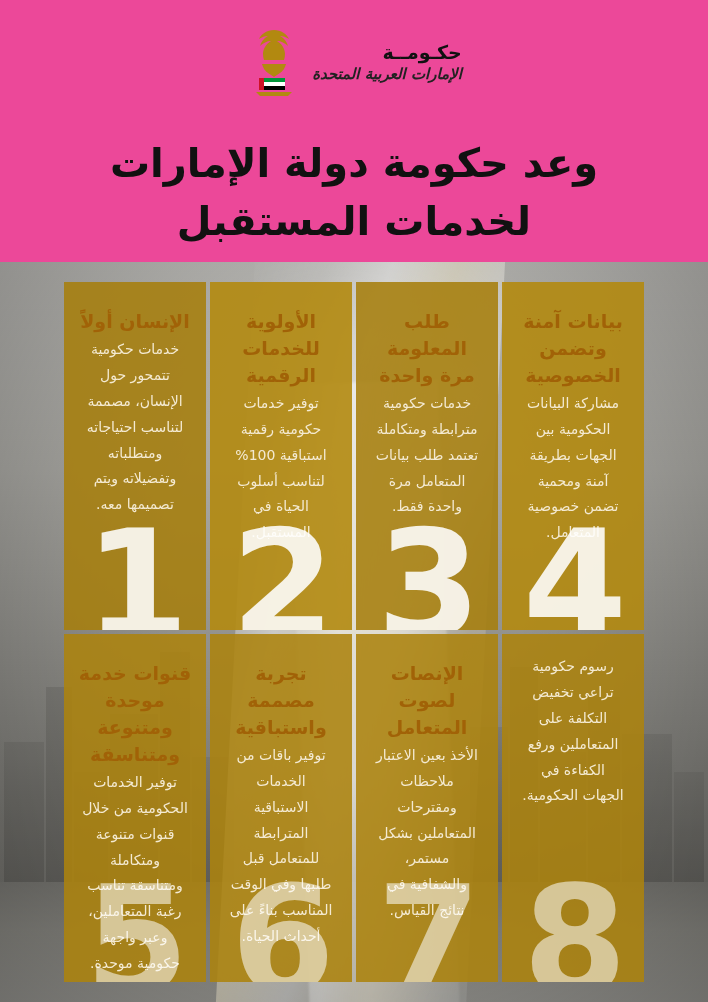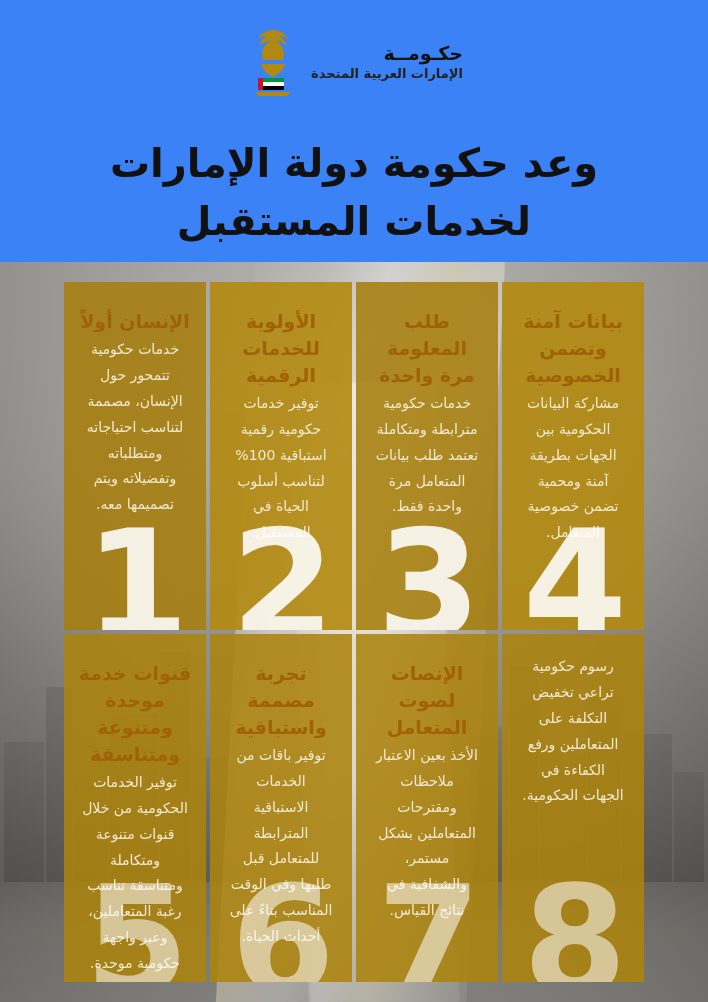--- a/index.html
+++ b/index.html
@@ -16,21 +16,21 @@
     height: 1002px;
     background: #ffffff;
     overflow: hidden;
   }
 
   
   .header {
     position: absolute;
     top: 0; left: 0; right: 0;
     height: 262px;
-    background: #3b82f6;
+    background: #ec4899;
   }
   .emblem-row {
     position: absolute;
     top: 26px;
     left: 0; right: 0;
     display: flex;
     flex-direction: row;
     justify-content: center;
     align-items: center;
     gap: 10px;
@@ -45,23 +45,24 @@
     line-height: 1.25;
     color: #1a1a1a;
   }
   .gov-text .line1 {
     font-size: 19px;
     font-weight: bold;
     letter-spacing: 1px;
     color: #111;
   }
   .gov-text .line2 {
-    font-size: 13px;
+    font-size: 15px;
     font-weight: bold;
     color: #222;
+    font-style: italic;
   }
 
   .main-title {
     position: absolute;
     top: 134px;
     left: 40px;
     right: 40px;
     text-align: center;
     color: #111111;
     font-weight: bold;

